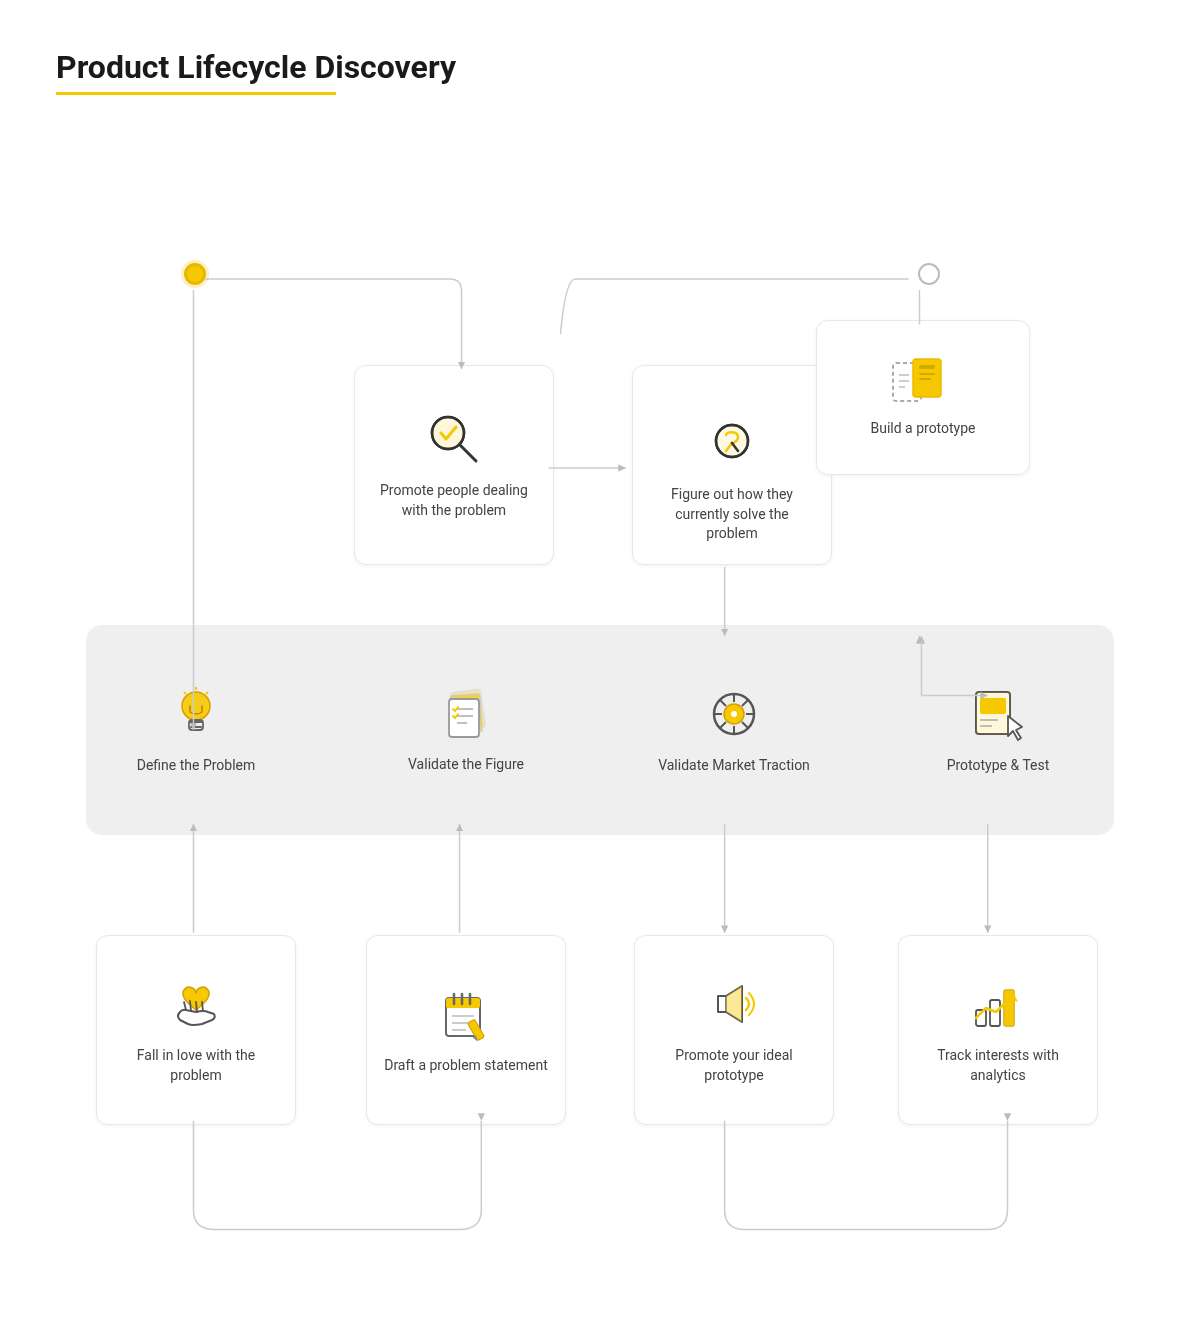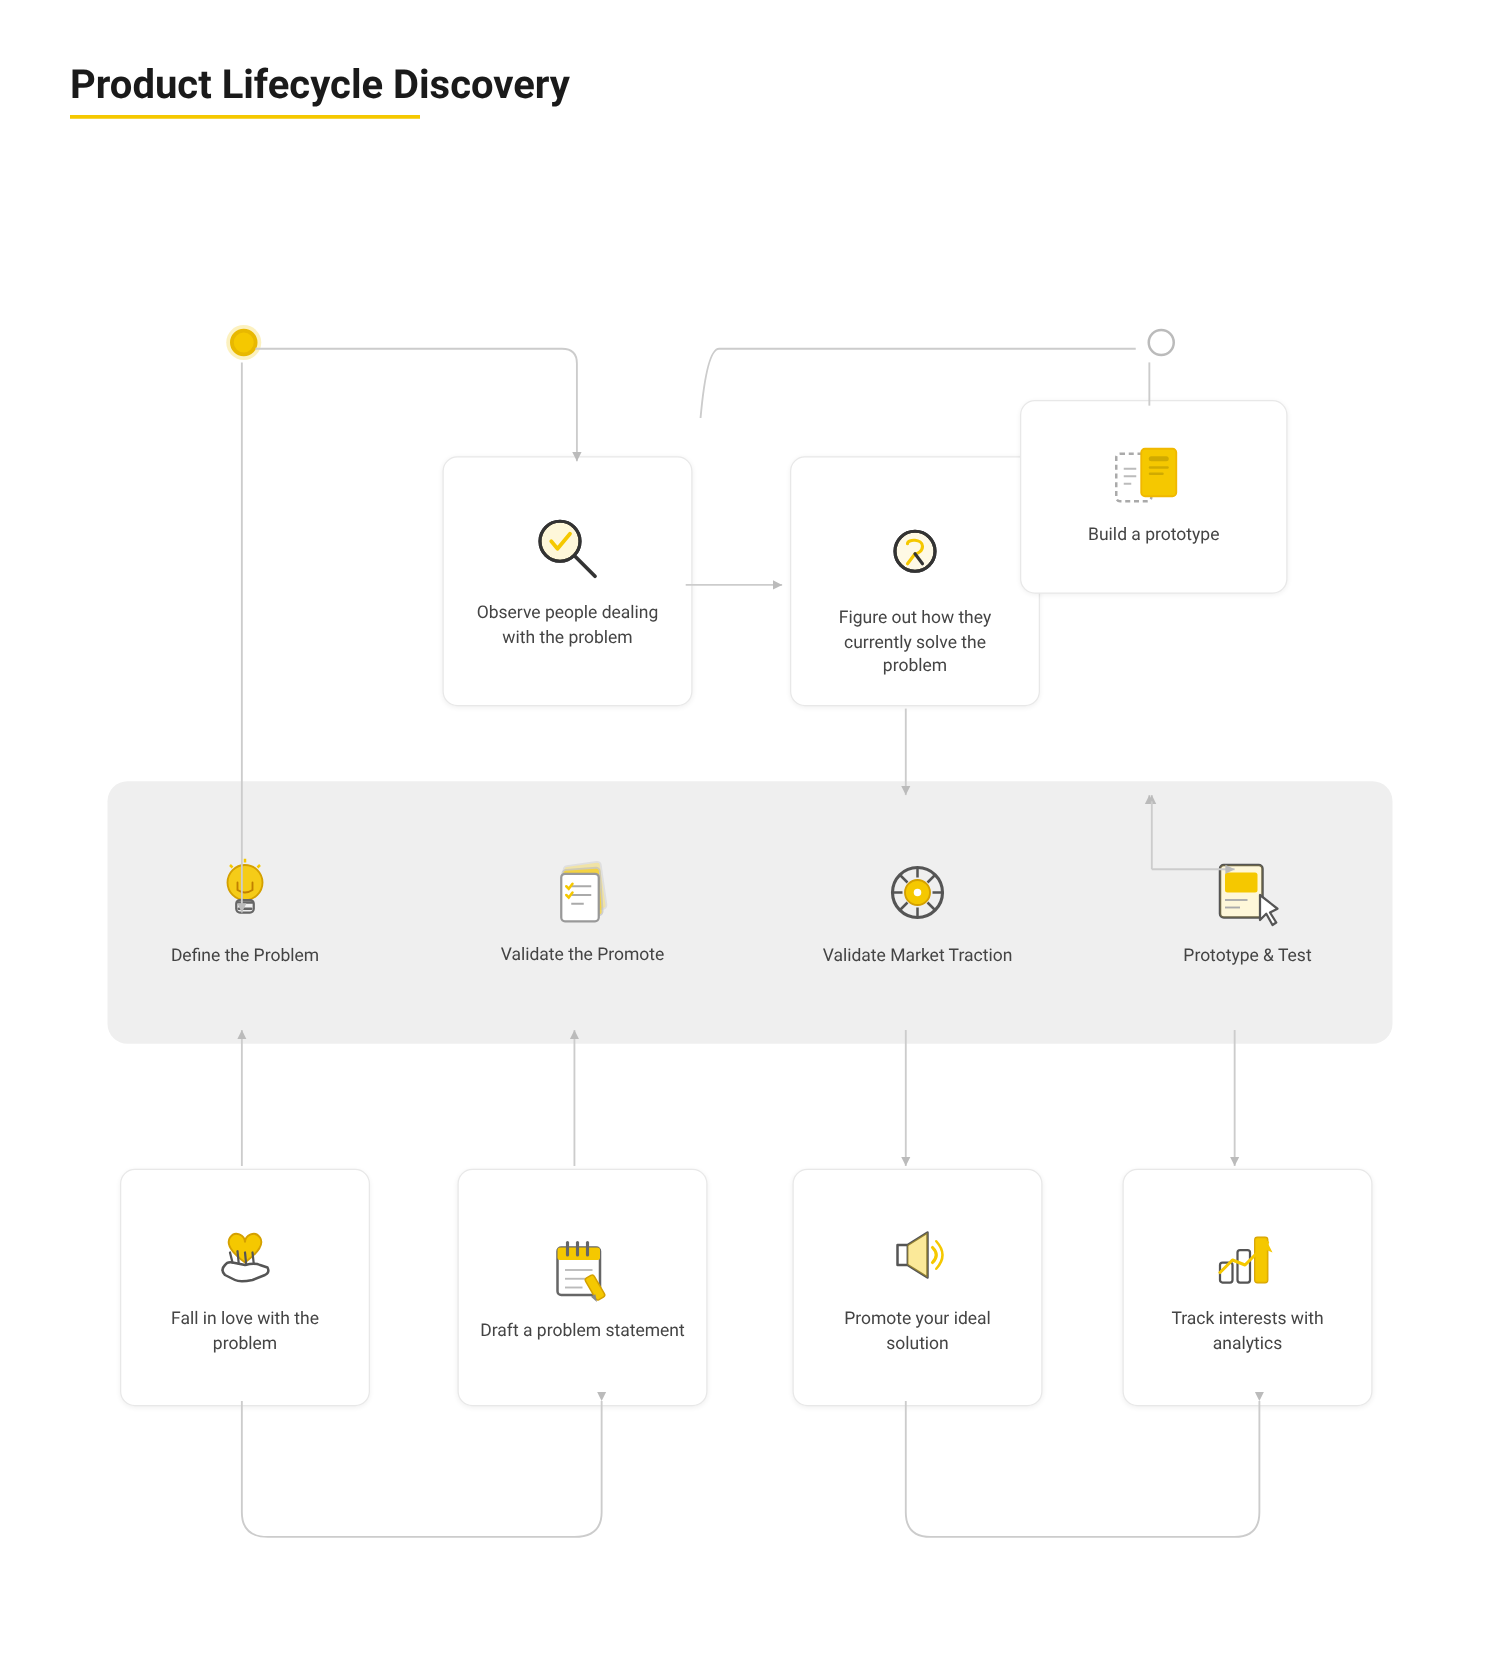--- a/index.html
+++ b/index.html
@@ -135,21 +135,21 @@
       <div class="icon-wrap">
 
         <svg width="60" height="60" viewBox="0 0 60 60">
           <circle cx="24" cy="24" r="16" fill="none" stroke="#333" stroke-width="2.5"></circle>
           <circle cx="24" cy="24" r="16" fill="#f5c800" fill-opacity="0.15"></circle>
           <polyline points="17,24 22,30 32,18" fill="none" stroke="#f5c800" stroke-width="3" stroke-linecap="round" stroke-linejoin="round"></polyline>
           <line x1="36" y1="36" x2="52" y2="52" stroke="#333" stroke-width="3" stroke-linecap="round"></line>
           <circle cx="24" cy="24" r="16" fill="none" stroke="#333" stroke-width="2.5"></circle>
         </svg>
       </div>
-      <div class="card-label">Observe people dealing with the problem</div>
+      <div class="card-label">Promote people dealing with the problem</div>
     </div>
 
     <div class="card card-white" style="left: 576px; top: 210px; width: 200px; height: 200px; justify-content: flex-end;">
       <div class="icon-wrap">
 
         <svg width="60" height="60" viewBox="0 0 60 60">
           <circle cx="30" cy="28" r="16" fill="none" stroke="#333" stroke-width="2.5"></circle>
           <circle cx="30" cy="28" r="16" fill="#f5c800" fill-opacity="0.1"></circle>
 
           <path d="M24,22 C24,18 36,18 36,24 C36,28 32,30 30,30 L24,38" fill="none" stroke="#f5c800" stroke-width="2.5" stroke-linecap="round"></path>
@@ -210,21 +210,21 @@
           <rect x="14" y="10" width="30" height="38" rx="3" fill="#f5c800" opacity="0.6" stroke="#bbb" stroke-width="1.5" transform="rotate(-4,29,29)"></rect>
           <rect x="12" y="14" width="30" height="38" rx="3" fill="#fff" stroke="#999" stroke-width="1.8"></rect>
 
           <line x1="20" y1="24" x2="36" y2="24" stroke="#aaa" stroke-width="1.5"></line>
           <polyline points="16,24 18,26 21,22" fill="none" stroke="#f5c800" stroke-width="2" stroke-linecap="round"></polyline>
           <line x1="20" y1="31" x2="36" y2="31" stroke="#aaa" stroke-width="1.5"></line>
           <polyline points="16,31 18,33 21,29" fill="none" stroke="#f5c800" stroke-width="2" stroke-linecap="round"></polyline>
           <line x1="20" y1="38" x2="30" y2="38" stroke="#aaa" stroke-width="1.5"></line>
         </svg>
       </div>
-      <div class="card-label">Validate the Promote</div>
+      <div class="card-label">Validate the Figure</div>
     </div>
 
     <div class="card" style="left: 578px; top: 480px; width: 200px; height: 190px; background:transparent;">
       <div class="icon-wrap">
         <svg width="60" height="60" viewBox="0 0 60 60">
           <circle cx="30" cy="30" r="20" fill="none" stroke="#555" stroke-width="2.5"></circle>
 
           <line x1="30" y1="10" x2="30" y2="18" stroke="#555" stroke-width="2"></line>
           <line x1="30" y1="42" x2="30" y2="50" stroke="#555" stroke-width="2"></line>
           <line x1="10" y1="30" x2="18" y2="30" stroke="#555" stroke-width="2"></line>
@@ -305,21 +305,21 @@
 
           <path d="M14,22 L14,38 L22,38 L38,48 L38,12 L22,22 Z" fill="none" stroke="#555" stroke-width="2" stroke-linejoin="round"></path>
           <path d="M22,22 L22,38" fill="none" stroke="#555" stroke-width="1.5"></path>
 
           <path d="M42,24 Q48,30 42,36" fill="none" stroke="#f5c800" stroke-width="2.5" stroke-linecap="round"></path>
           <path d="M45,19 Q55,30 45,41" fill="none" stroke="#f5c800" stroke-width="2" stroke-linecap="round"></path>
 
           <path d="M22,22 L38,12 L38,48 L22,38 Z" fill="#f5c800" fill-opacity="0.4"></path>
         </svg>
       </div>
-      <div class="card-label">Promote your ideal solution</div>
+      <div class="card-label">Promote your ideal prototype</div>
     </div>
 
     <div class="card card-white" style="left: 842px; top: 780px; width: 200px; height: 190px;">
       <div class="icon-wrap">
         <svg width="60" height="60" viewBox="0 0 60 60">
 
           <rect x="8" y="36" width="10" height="16" rx="2" fill="none" stroke="#555" stroke-width="1.8"></rect>
           <rect x="22" y="26" width="10" height="26" rx="2" fill="none" stroke="#555" stroke-width="1.8"></rect>
           <rect x="36" y="16" width="10" height="36" rx="2" fill="#f5c800" stroke="#d4a000" stroke-width="1.5"></rect>
 

